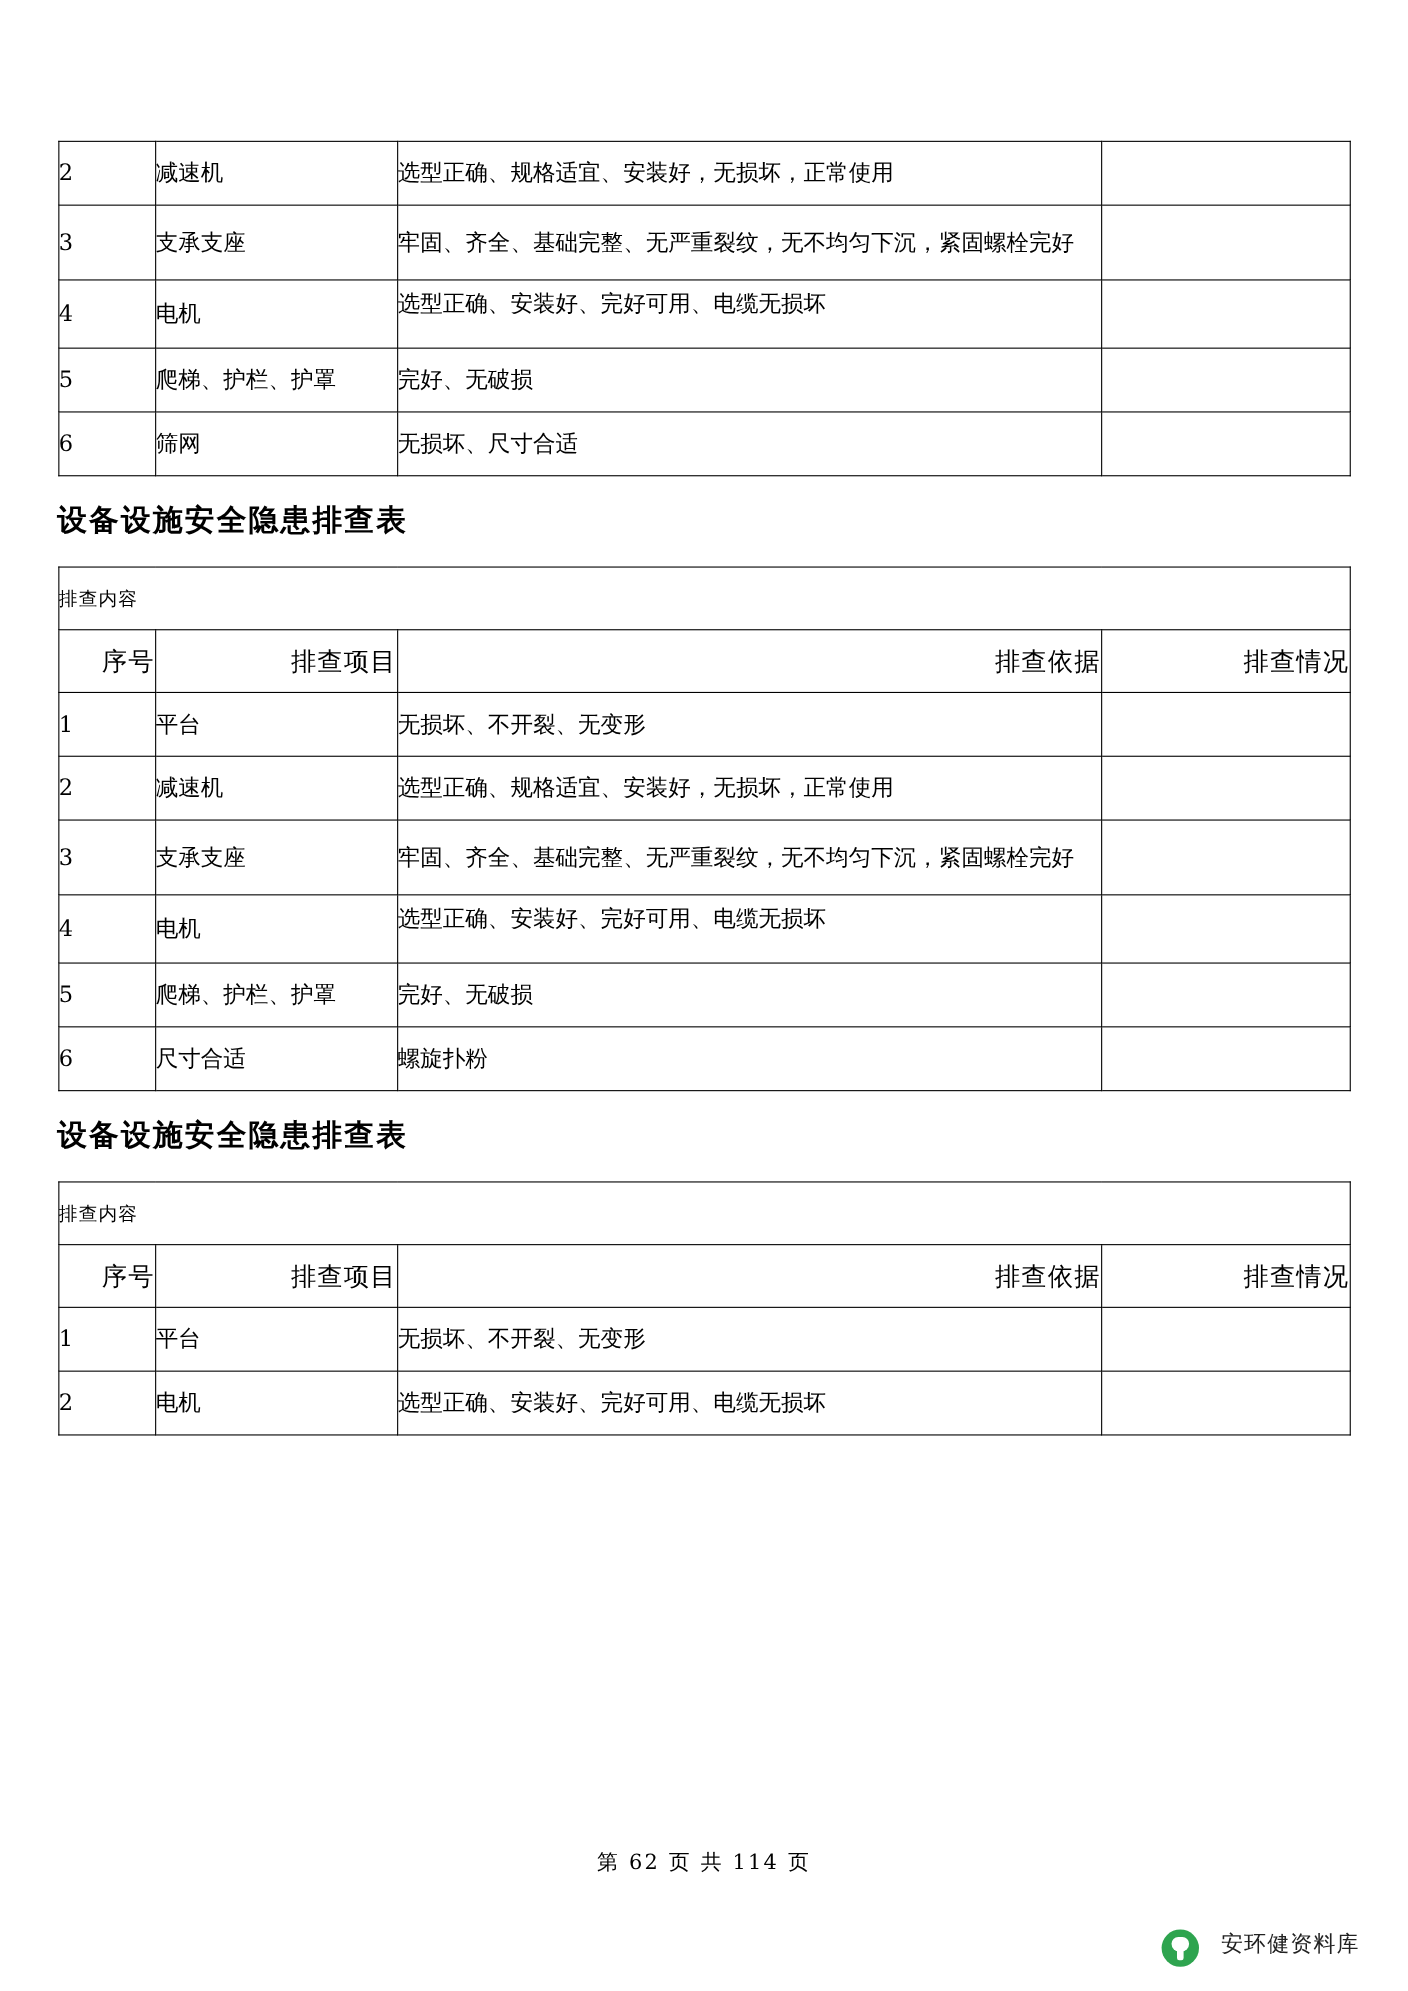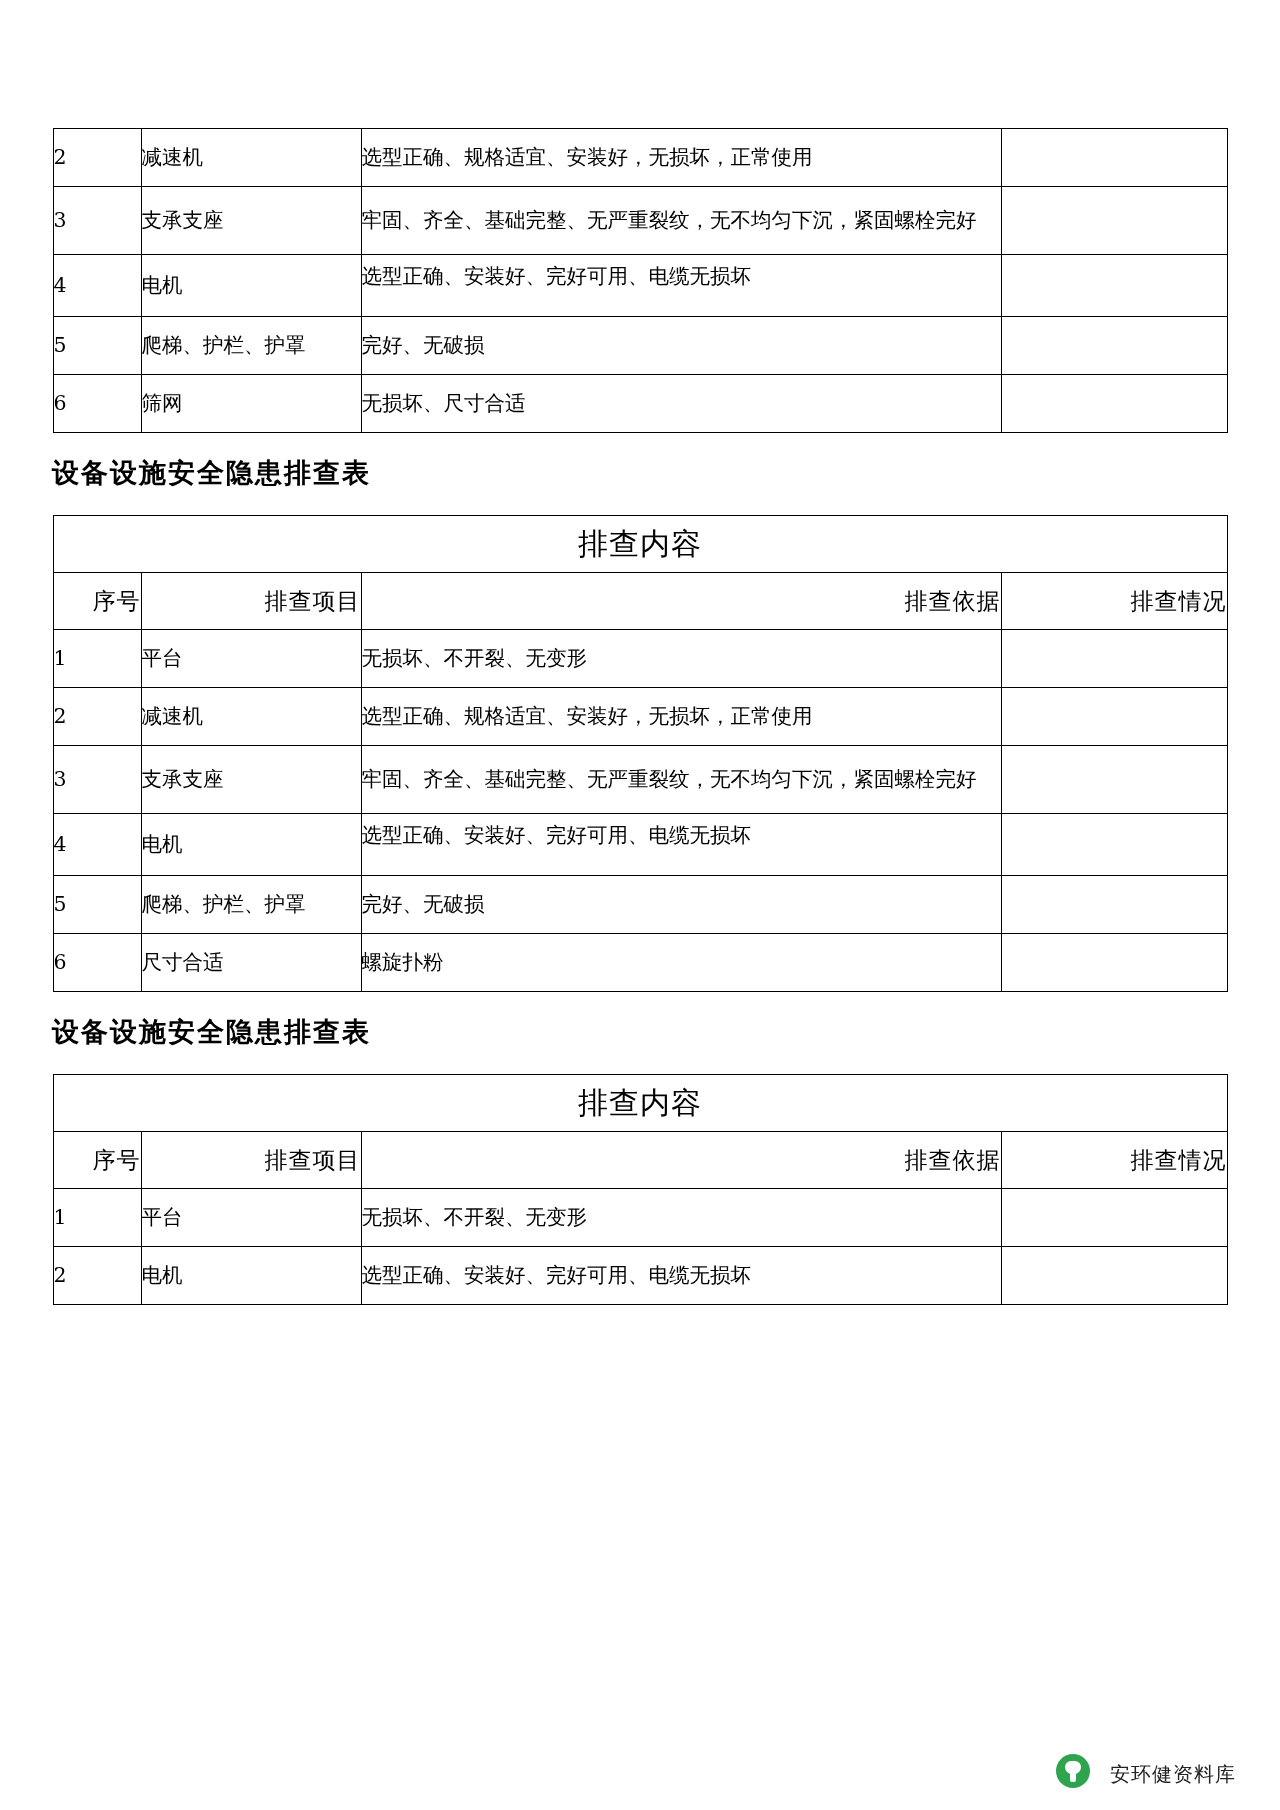--- a/index.html
+++ b/index.html
@@ -44,22 +44,22 @@
   .cell-pad-item { padding: 6px 0 6px 34px; }
   .cell-pad-basis{ padding: 6px 10px 6px 14px; }
 
   .fs-row { font-size: 20.5px; line-height: 1.5; }
 
   .row-h1 { height: 58px; }
   .row-h2 { height: 62px; }
   .row-tall { height: 68px; }
 
   .hdr-span {
-    text-align: center;
-    font-size: 30px;
+    text-align: left;
+    font-size: 17px;
     height: 56px;
     letter-spacing: 1px;
   }
   .hdr-cell {
     text-align: right;
     font-size: 23px;
     height: 56px;
     letter-spacing: 1px;
   }
 
@@ -83,21 +83,21 @@
     bottom: 104px;
     text-align: center;
     font-size: 19px;
     letter-spacing: 2px;
   }
   .watermark {
     position: absolute;
     right: 44px;
     bottom: 22px;
     display: flex;
-    align-items: flex-end;
+    align-items: flex-start;
     gap: 20px;
   }
   .wm-logo {
     width: 34px; height: 34px;
     border-radius: 50%;
     background: #2ea44f;
     position: relative;
     flex: none;
   }
   .wm-logo:before {
@@ -256,19 +256,20 @@
       </tr>
       <tr class="fs-row row-h1">
         <td class="cell-pad-no">2</td>
         <td class="cell-pad-item">电机</td>
         <td class="cell-pad-basis">选型正确、安装好、完好可用、电缆无损坏</td>
         <td></td>
       </tr>
     </tbody>
   </table>
 
+  <div class="footer">第 62 页 共 114 页</div>
 
   <div class="watermark">
     <span class="wm-logo"></span>
     <span class="wm-text">安环健资料库</span>
   </div>
 
 </div>
 
 </body></html>

